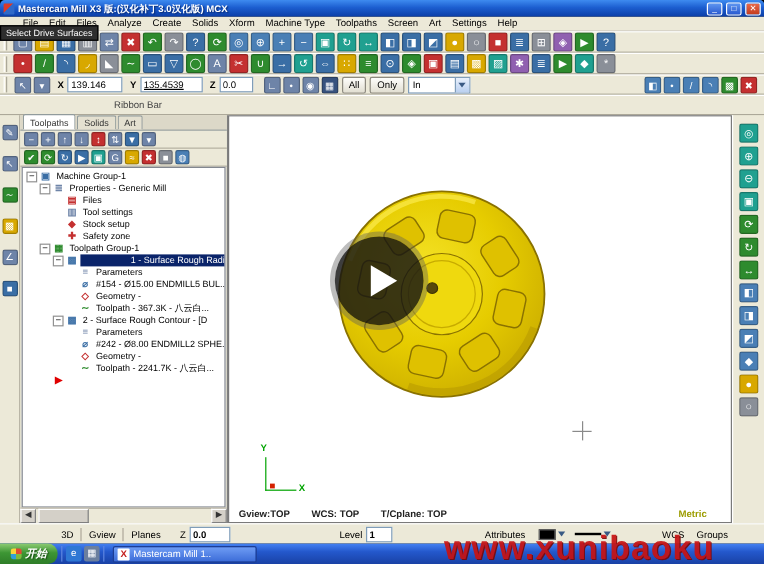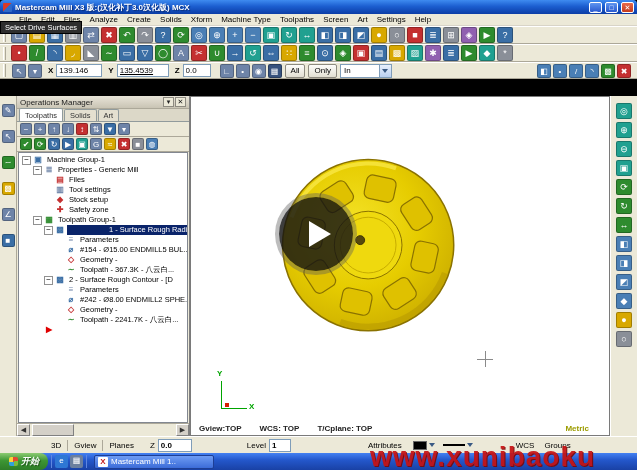--- a/index.html
+++ b/index.html
@@ -289,41 +289,37 @@
 
     <span class="tbi" style="--c: #4A7FB5;">◧</span>
         <span class="tbi" style="--c: #4A7FB5;">•</span>
         <span class="tbi" style="--c: #4A7FB5;">/</span>
         <span class="tbi" style="--c: #4A7FB5;">◝</span>
         <span class="tbi" style="--c: #2E8B2E;">▩</span>
         <span class="tbi" style="--c: #C43030;">✖</span>
       </span>
   </div>
 
+  <div class="ribbon-label-row">
+    <span>Ribbon Bar</span>
+  </div>
 
   <div class="workarea">
 
     <div class="left-strip">
 
     <span class="tbi" style="--c: #6E84A8;">✎</span>
         <span class="tbi" style="--c: #6E84A8;">↖</span>
         <span class="tbi" style="--c: #2E8B2E;">∼</span>
         <span class="tbi" style="--c: #D8A800;">▩</span>
         <span class="tbi" style="--c: #6E84A8;">∠</span>
         <span class="tbi" style="--c: #3A6EA5;">■</span>
       </div>
 
     <div class="opmgr">
-      <div class="om-title">
-        <span>Operations Manager</span>
-        <span class="om-title-btns">
-          <span class="om-tbtn">▾</span>
-          <span class="om-tbtn">✕</span>
-        </span>
-      </div>
       <div class="om-tabs">
 
       <span class="om-tab active">Toolpaths</span>
           <span class="om-tab">Solids</span>
           <span class="om-tab">Art</span>
         </div>
       <div class="om-toolbar">
 
       <span class="tbi" style="--c: #6E84A8;">−</span>
           <span class="tbi" style="--c: #6E84A8;">+</span>
@@ -529,21 +525,21 @@
 
   <div class="statusbar">
     <span style="width:44px"></span>
     <span class="sb-btn">3D</span>
     <span class="sb-sep"></span>
     <span class="sb-btn">Gview</span>
     <span class="sb-sep"></span>
     <span class="sb-btn">Planes</span>
     <span class="sb-btn" style="margin-left:10px">Z</span>
     <input class="sb-input" style="width: 34px;" value="0.0">
-    <span class="sb-btn" style="margin-left:52px">Level</span>
+    <span class="sb-btn" style="margin-left:88px">Level</span>
     <input class="sb-input" style="width: 22px;" value="1">
     <span class="sb-btn" style="margin-left:74px">Attributes</span>
     <span class="sb-swatch"></span>
     <span class="dd-arrow sb-dd"></span>
     <span class="sb-line"></span>
     <span class="dd-arrow sb-dd"></span>
     <span class="sb-btn" style="margin-left:40px">WCS</span>
     <span class="sb-btn" style="margin-left:4px">Groups</span>
   </div>
 

